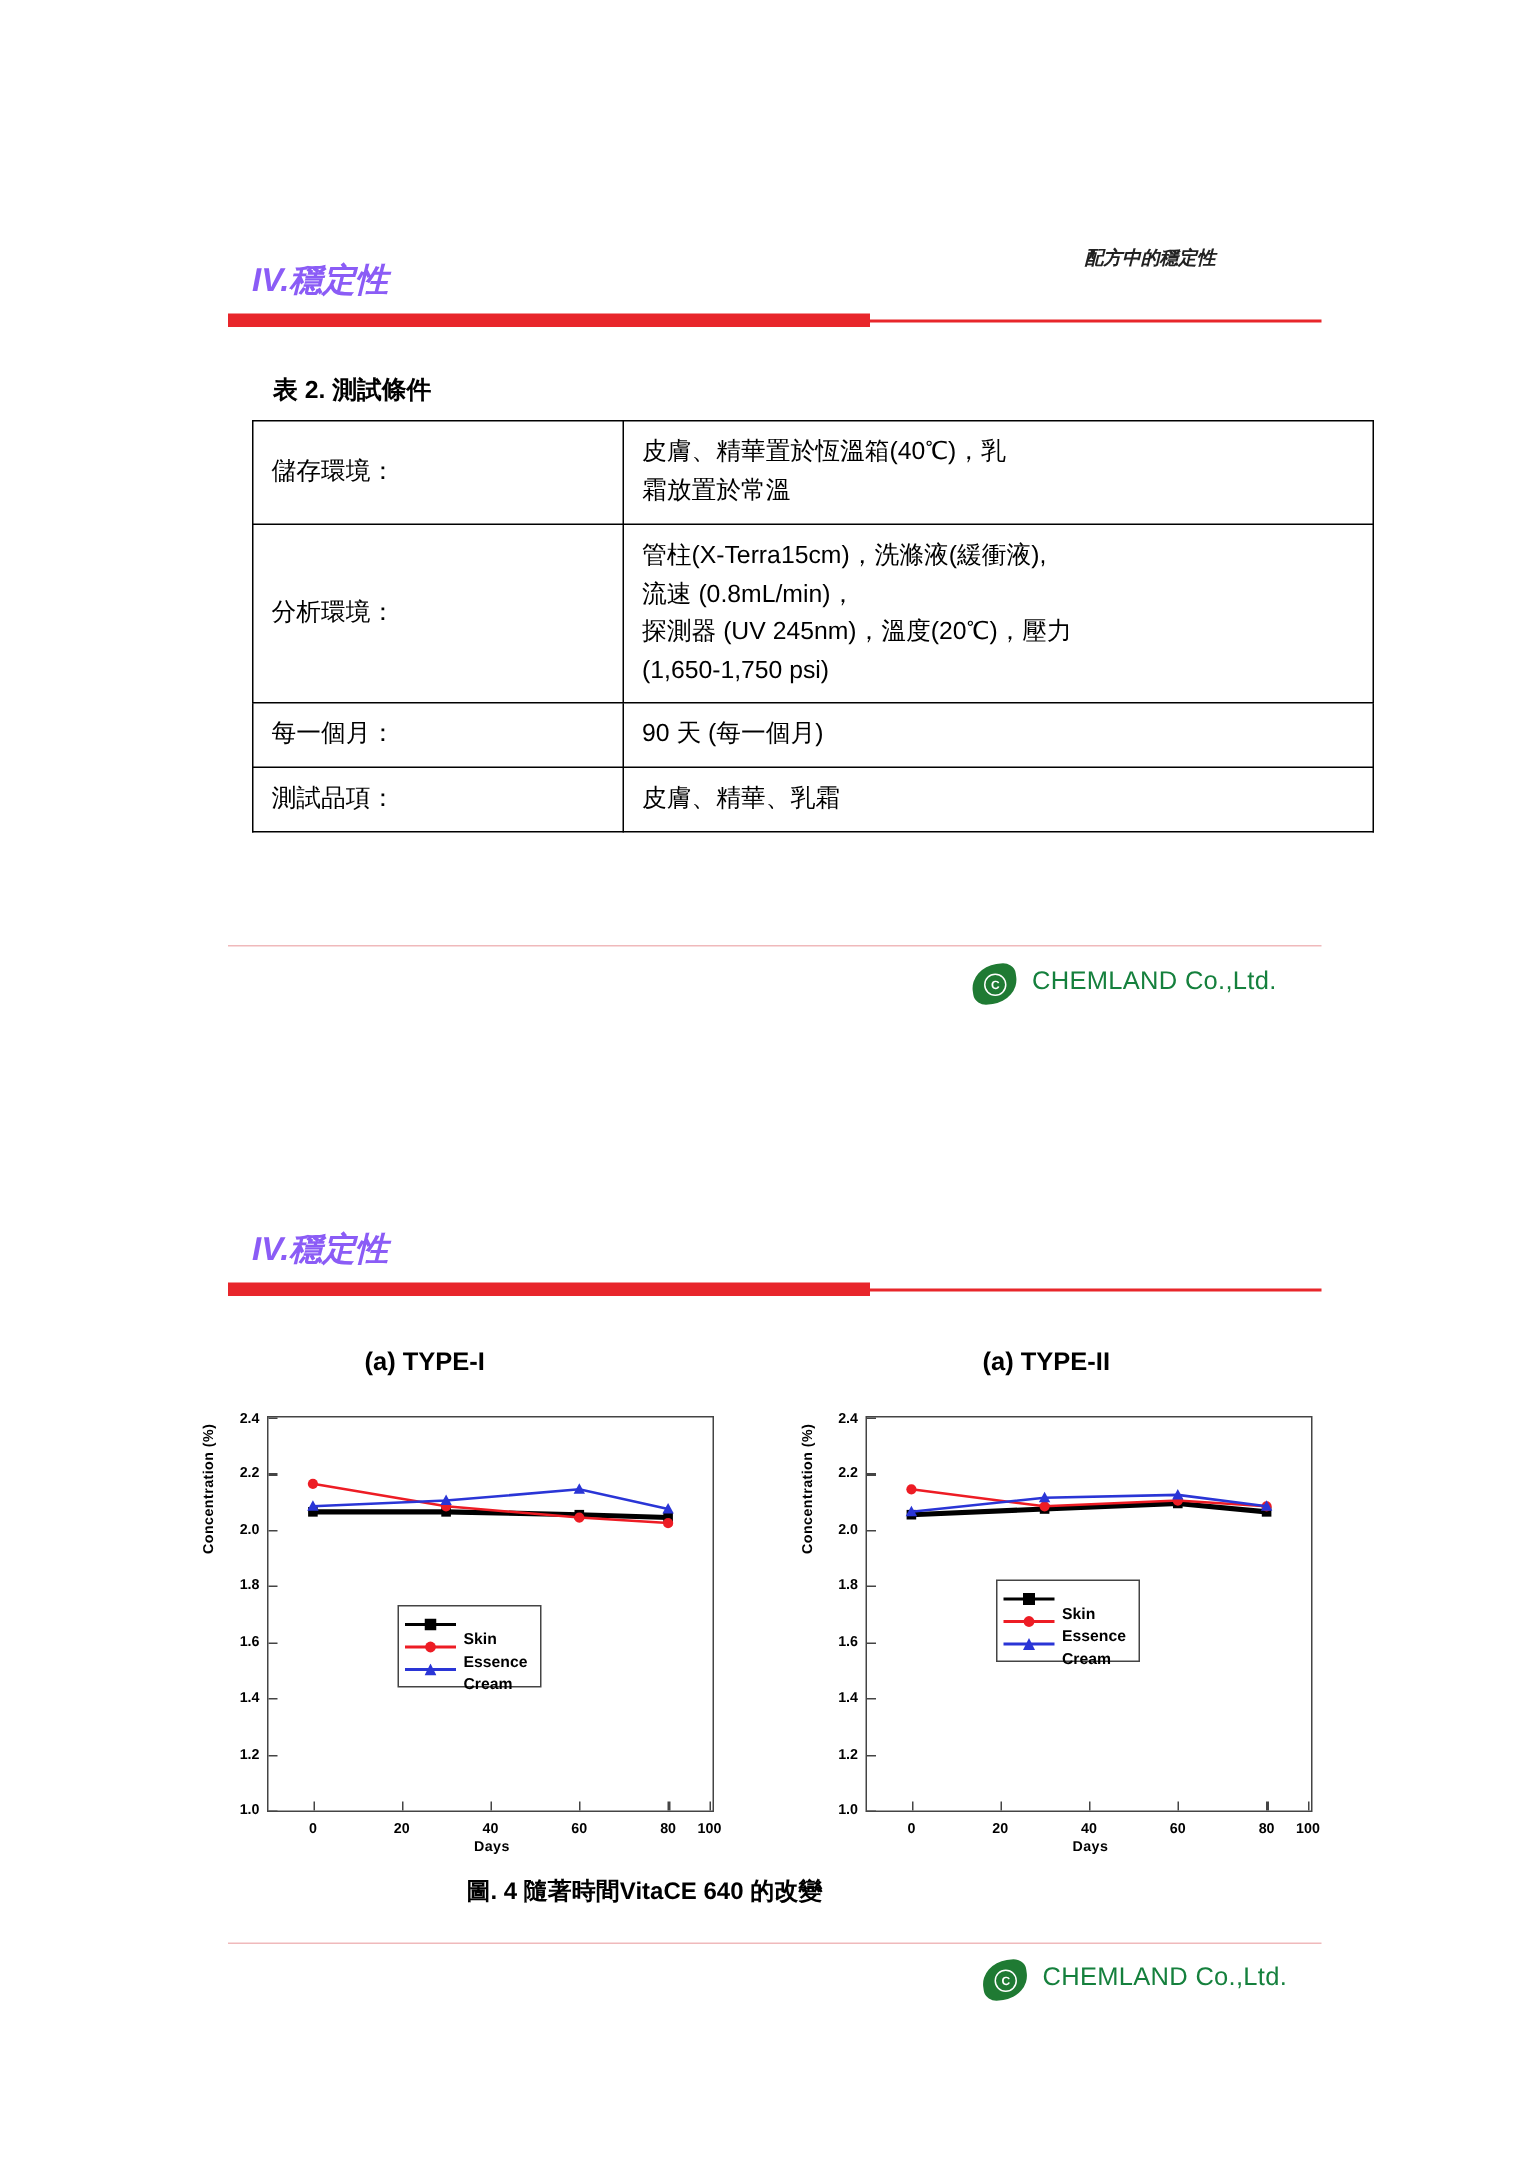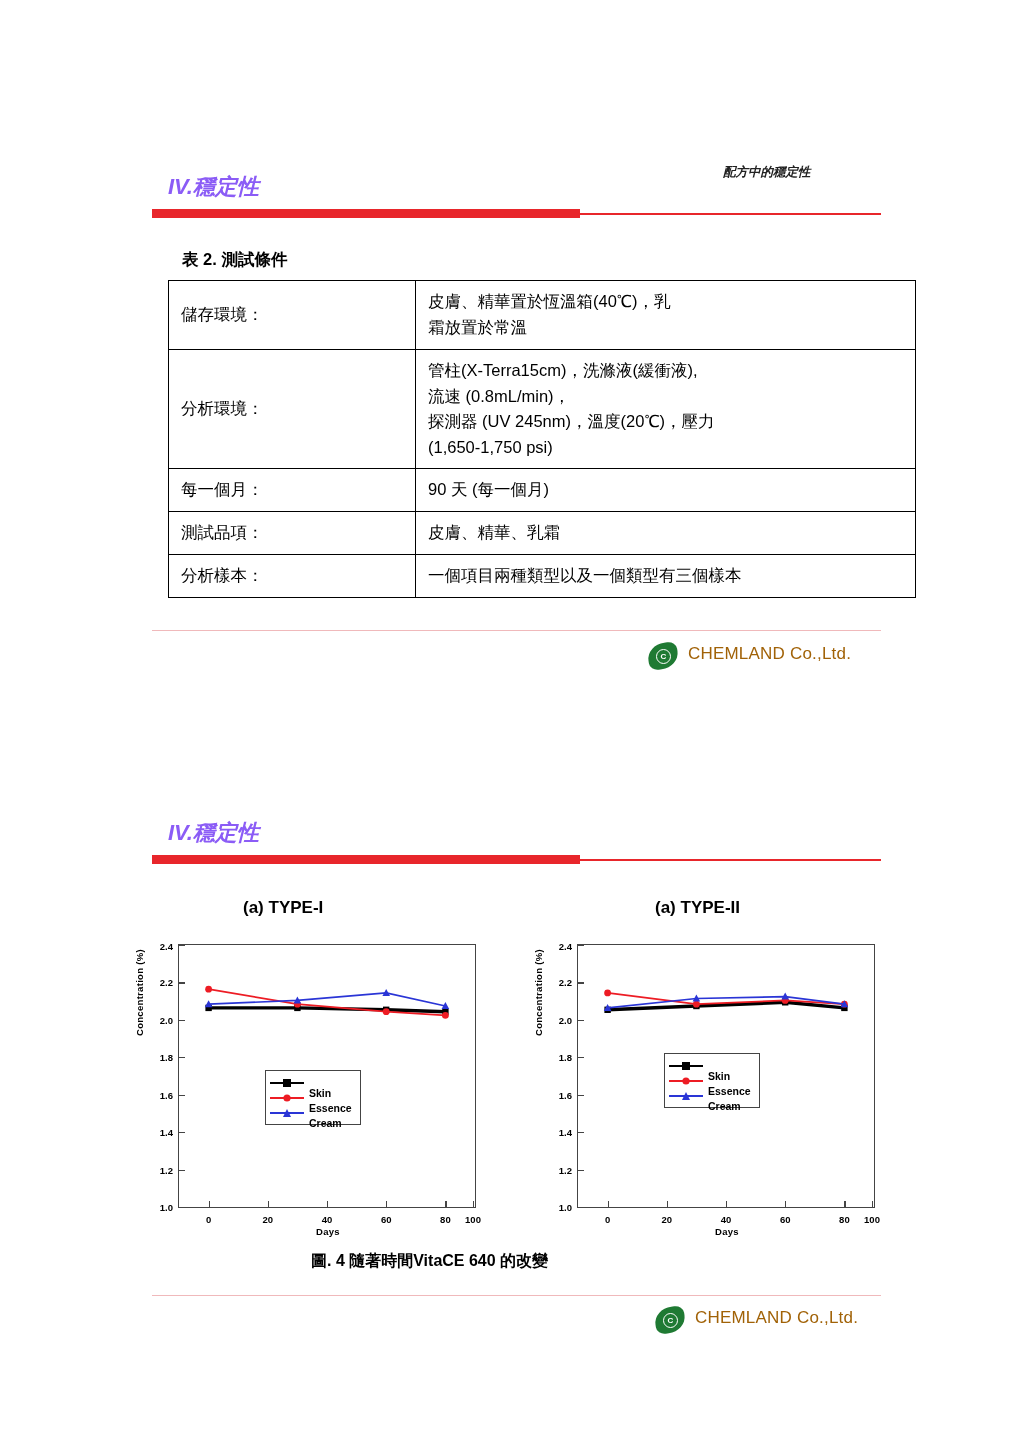--- a/index.html
+++ b/index.html
@@ -139,21 +139,21 @@
     line-height: 13px;
     text-align: center;
     font-weight: 700;
   }
   .brand-text {
     position: absolute;
     left: 40px;
     top: 3px;
     font-size: 17px;
     letter-spacing: 0.2px;
-    color: #a16207;
+    color: #15803d;
   }
 
   
   .slide2 {
     position: absolute;
     left: 0; top: 0;
     width: 1018px;
     height: 1440px;
   }
   .slide2 .slide-title { left: 168px; top: 803px; }
@@ -308,24 +308,20 @@
 探測器 (UV 245nm)，溫度(20℃)，壓力
 (1,650-1,750 psi)</td>
       </tr>
       <tr class="short">
         <td class="k">每一個月：</td>
         <td class="v">90 天 (每一個月)</td>
       </tr>
       <tr class="short">
         <td class="k">測試品項：</td>
         <td class="v">皮膚、精華、乳霜</td>
-      </tr>
-      <tr class="short">
-        <td class="k">分析樣本：</td>
-        <td class="v">一個項目兩種類型以及一個類型有三個樣本</td>
       </tr>
     </tbody>
       </table>
 
     <div class="footer-rule"></div>
     <div class="footer-logo">
       <div class="leaf">
         <div class="blob"></div>
         <div class="ring">C</div>
       </div>

